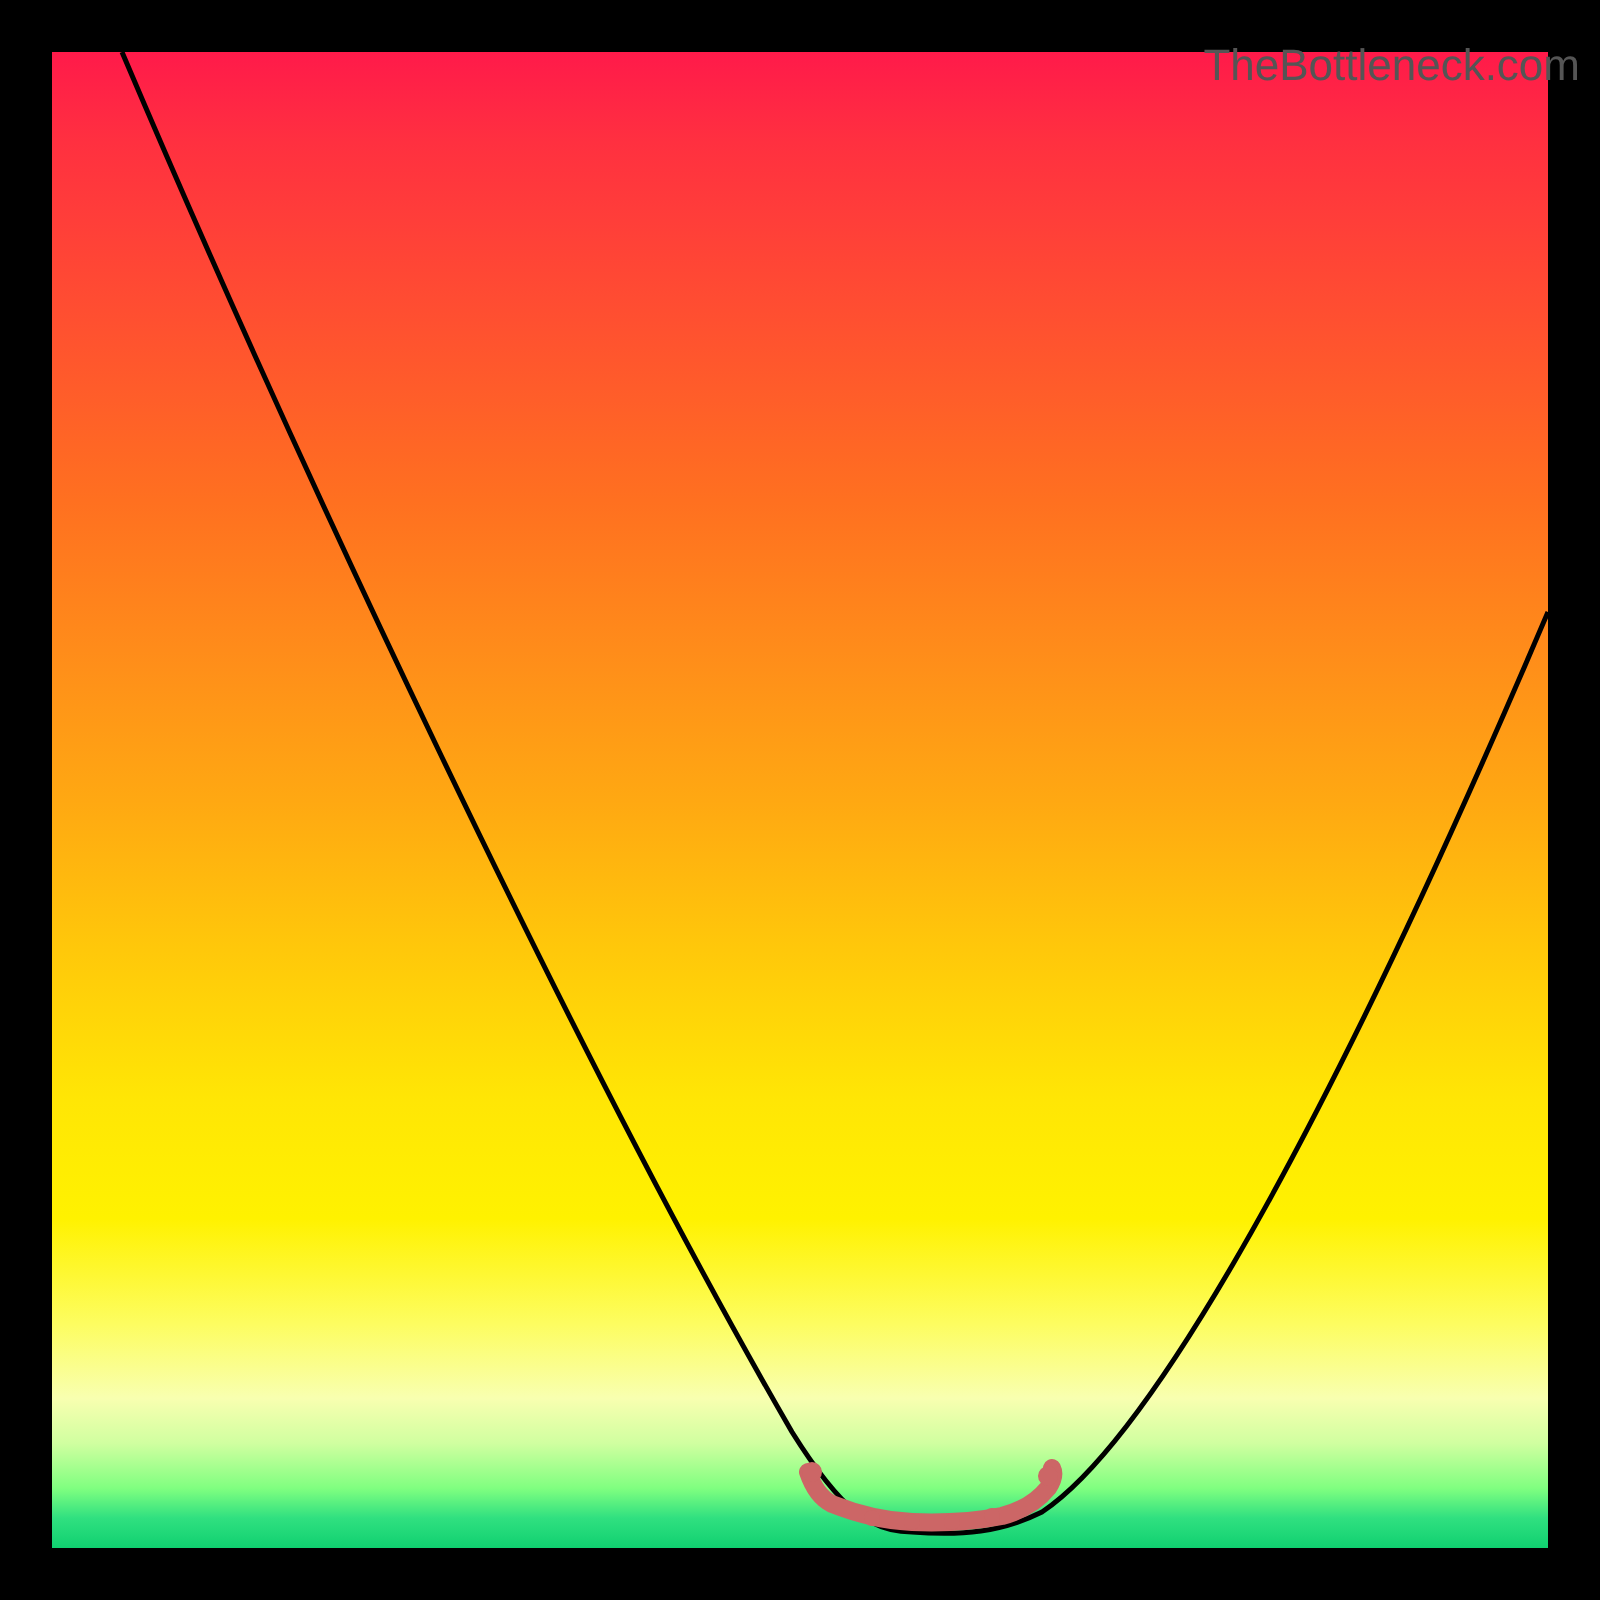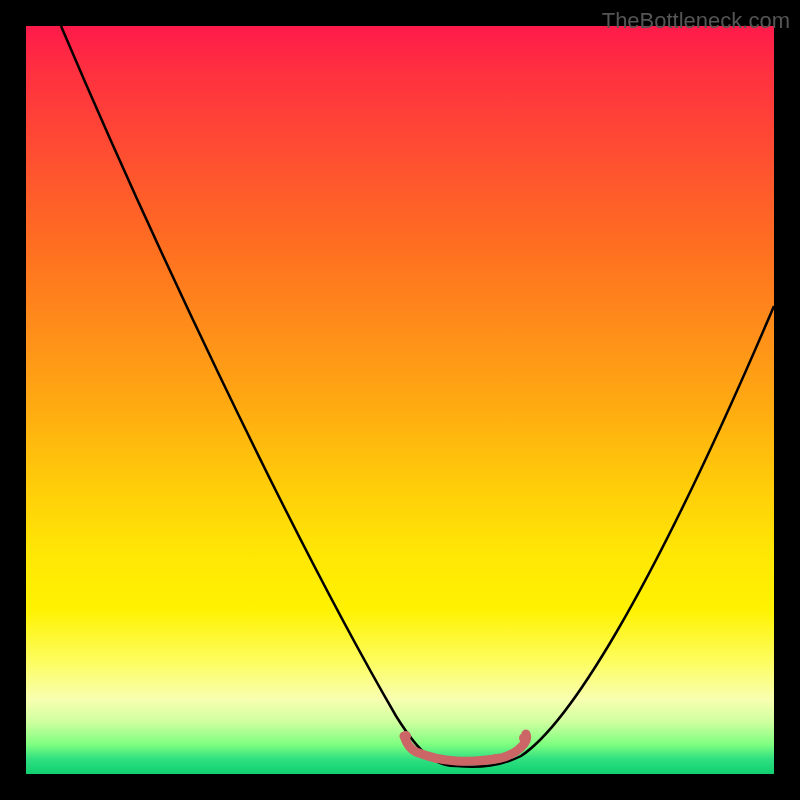--- a/index.html
+++ b/index.html
@@ -29,21 +29,21 @@
       #fff200 78%,
       #fdfd60 85%,
       #f8ffb0 90%,
       #d0ffa0 93%,
       #80ff80 96%,
       #30e080 98%,
       #10d070 100%);
   }
   .watermark {
     position: absolute;
-    top: 8px;
+    top: 20px;
     right: 10px;
     font-family: Arial, Helvetica, sans-serif;
     font-size: 22px;
     color: #555;
     font-weight: 500;
     z-index: 10;
   }
   svg.curve {
     position: absolute;
     left: 0;

